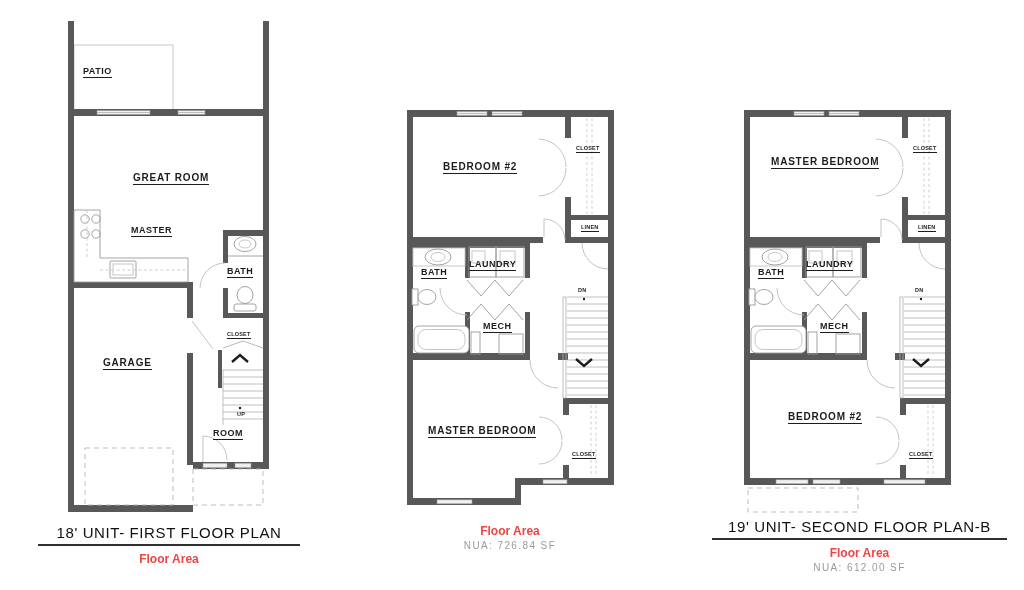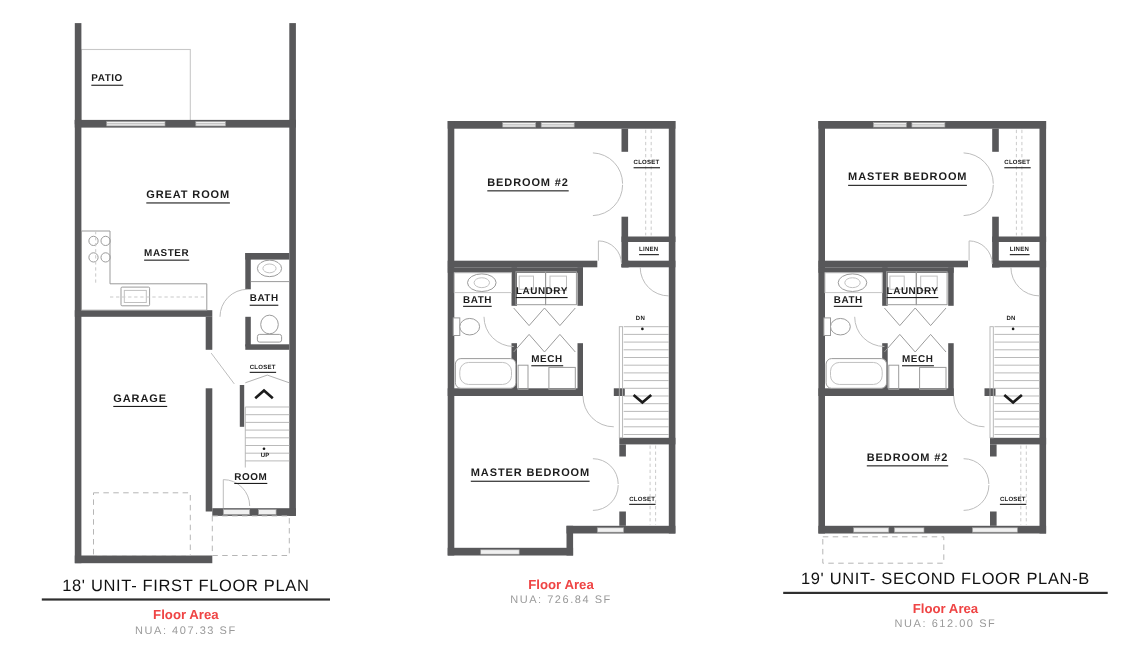--- a/index.html
+++ b/index.html
@@ -105,21 +105,20 @@
     <div class="room-label sm" style="left:76px; top:221px;">MASTER</div>
     <div class="room-label sm" style="left:172px;top:262px;">BATH</div>
     <div class="room-label xs" style="left:172px;top:327px;">CLOSET</div>
     <div class="room-label" style="left:48px; top:353px;">GARAGE</div>
     <div class="room-label sm" style="left:158px;top:424px;">ROOM</div>
     <div class="room-label xs nl" style="left:182px;top:407px;">UP</div>
   </div>
   <div class="caption" style="left:38px; top:524px; width:262px;">
     <div class="title">18' UNIT- FIRST FLOOR PLAN</div>
     <div class="fa">Floor Area</div>
-    <div class="nua">NUA: 407.33 SF</div>
   </div>
 
   <div class="plan" style="left:405px; top:100px; width:212px; height:415px;">
     <svg width="212" height="415" viewBox="0 0 212 415">
       <g fill="#58585a">
         <rect x="2" y="10" width="207" height="7"></rect>
         <rect x="2" y="10" width="6" height="395"></rect>
         <rect x="203" y="10" width="6" height="375"></rect>
         <rect x="2" y="137" width="136" height="6"></rect>
         <rect x="160" y="137" width="7" height="6"></rect>

